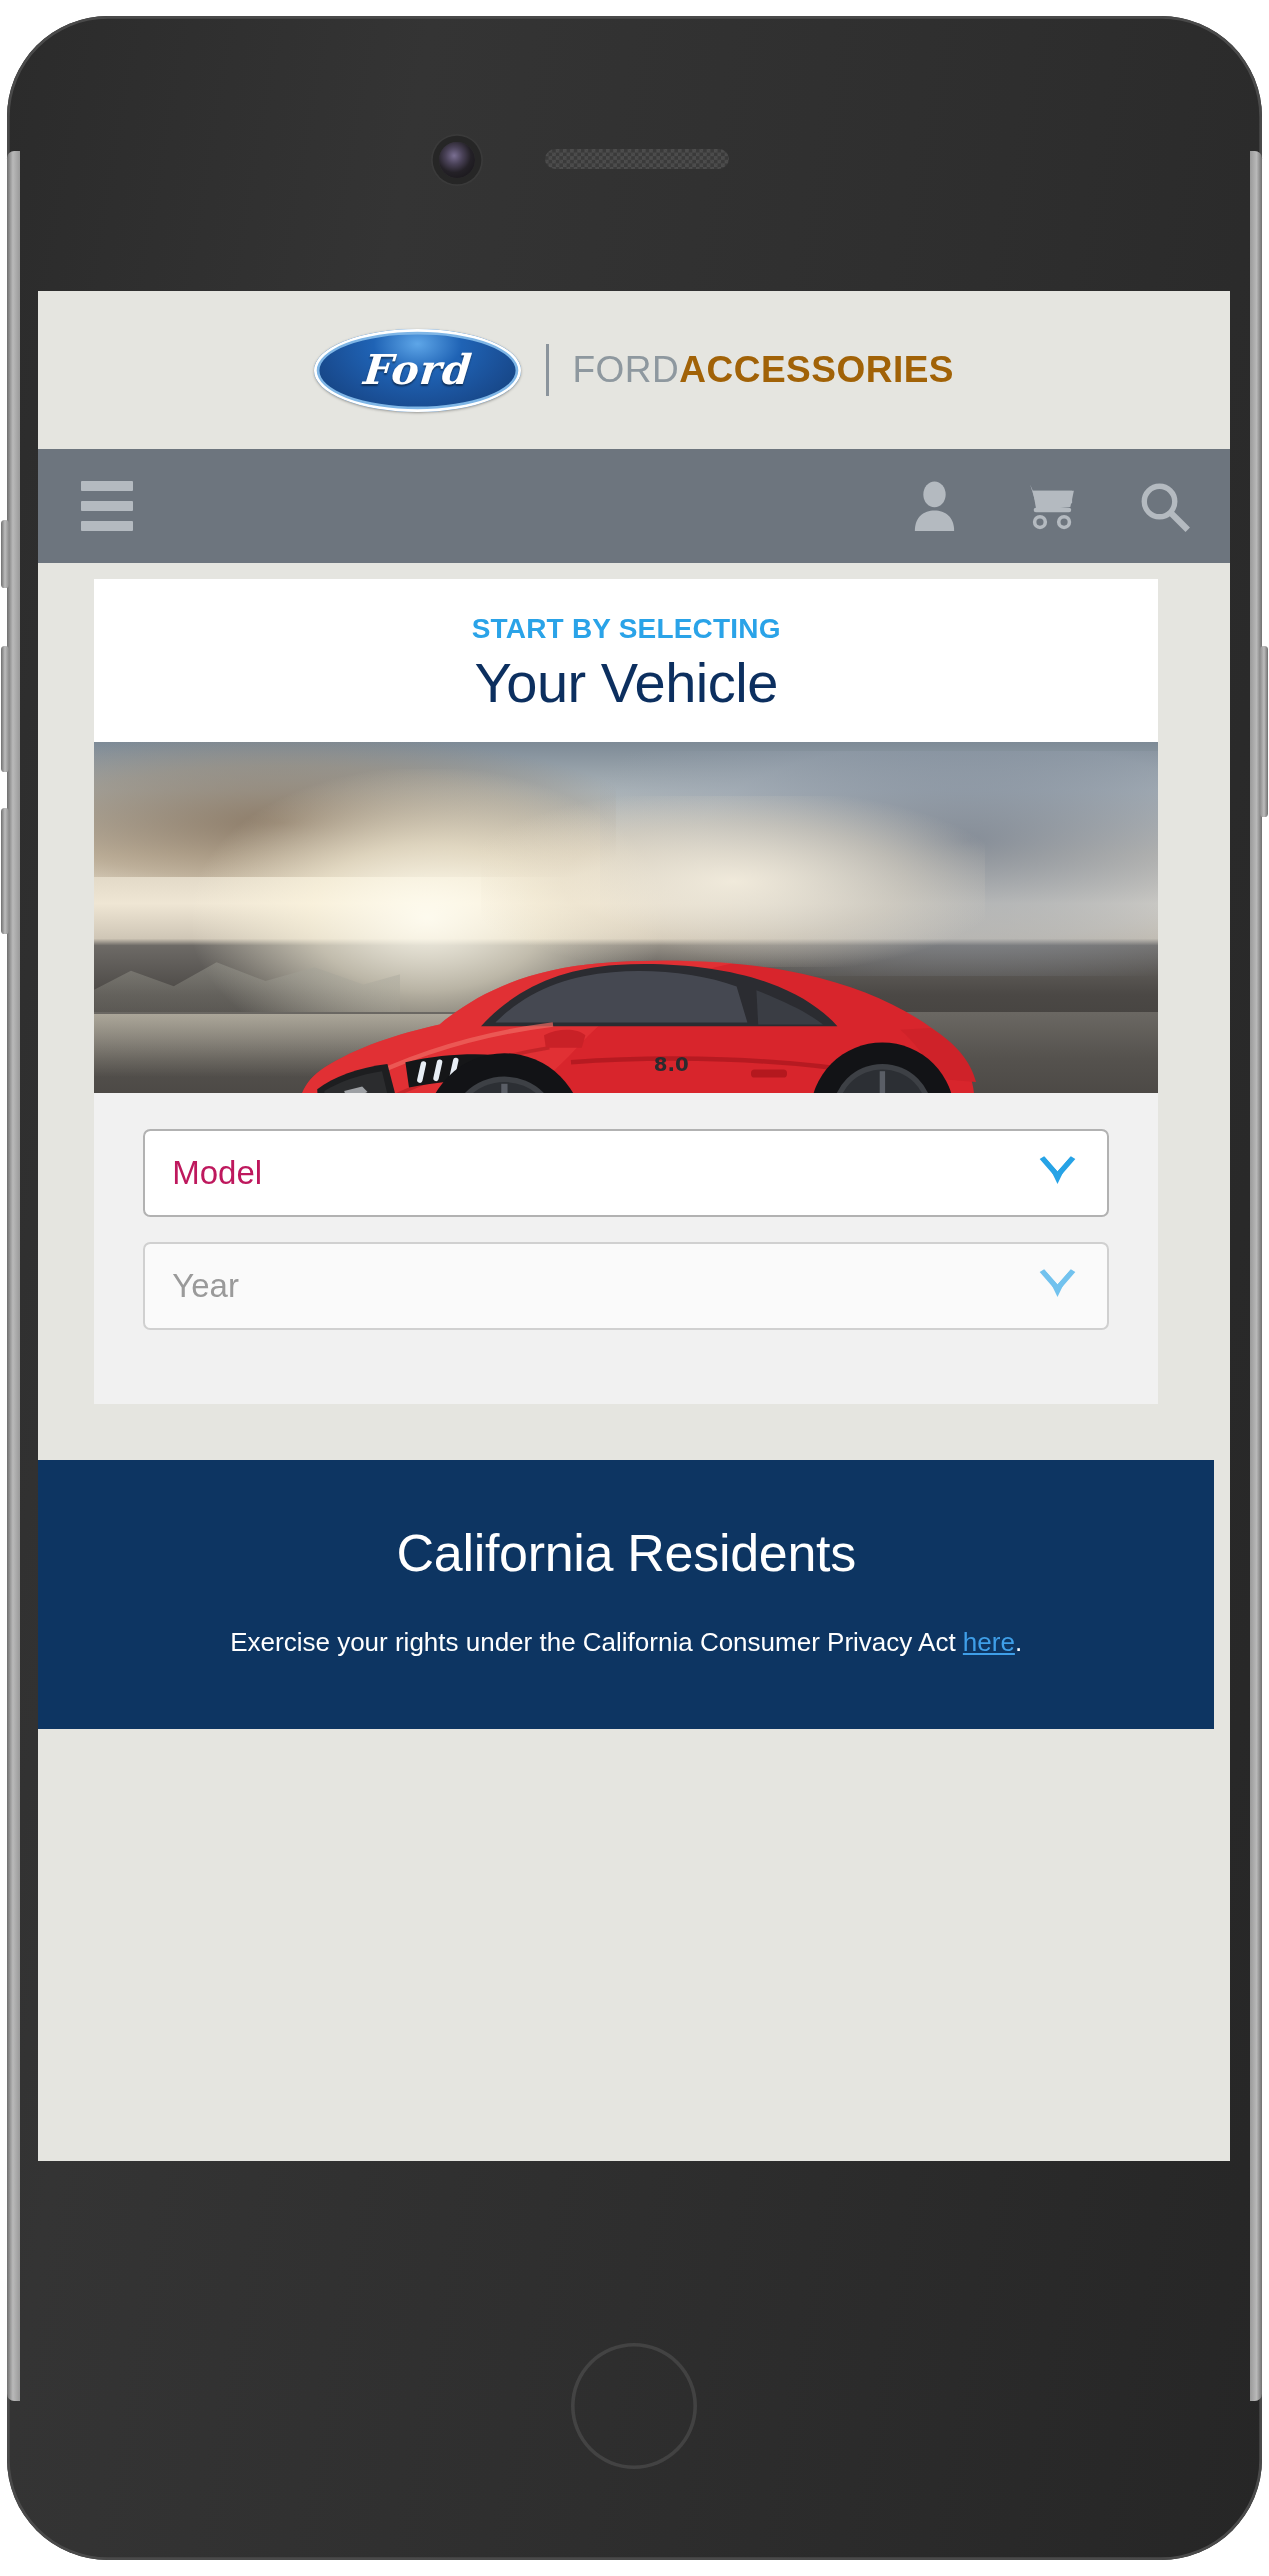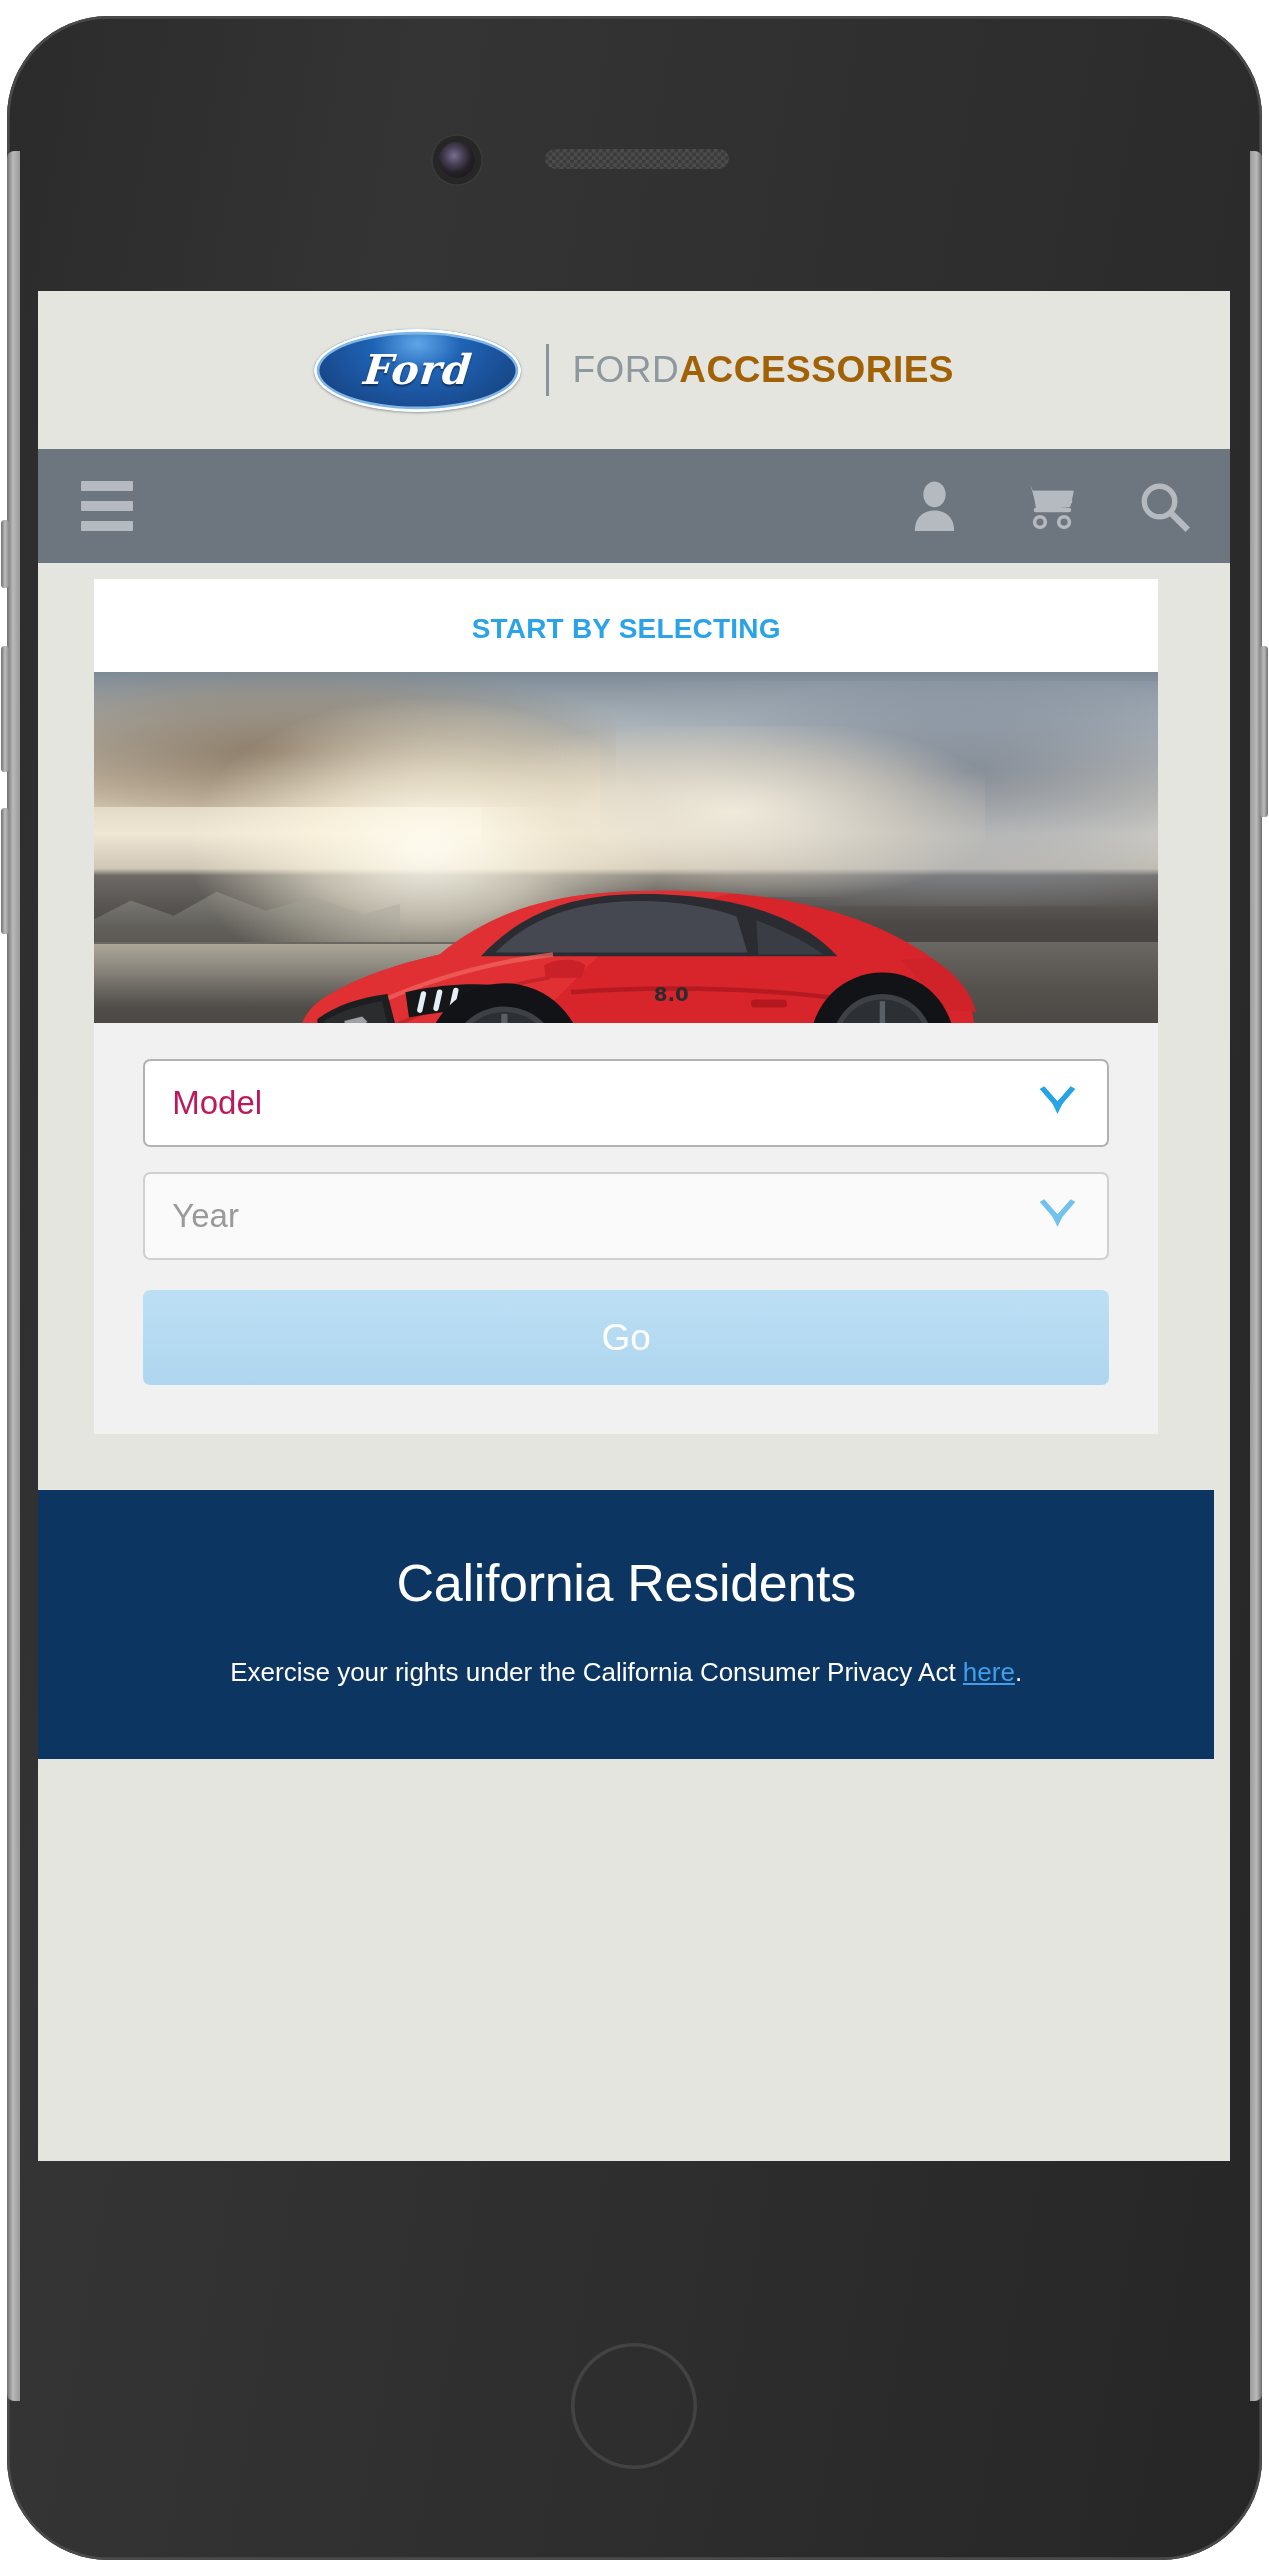--- a/index.html
+++ b/index.html
@@ -278,20 +278,21 @@
         </div>
       </div>
     </div>
 
     <div id="page-body">
 
       <div id="vehicle-card">
 
         <div id="card-heading">
           <div id="eyebrow">START BY SELECTING</div>
+          <div id="headline">Your Vehicle</div>
         </div>
 
         <div id="hero-image">
           <div id="cloud-a"></div>
           <div id="cloud-b"></div>
           <div id="sky-sun"></div>
           <div id="cloud-c"></div>
           <div id="mountains"></div>
           <div id="ground"></div>
           <div id="ground-sheen"></div>
@@ -393,21 +394,20 @@
           <div class="select-row">
             <div class="select-box" id="year-select">Year</div>
             <span class="chevron">
               <svg width="41" height="31" viewBox="0 0 46 34" aria-hidden="true">
                 <path d="M3 3 L23 26 L43 3 L38 0 L23 17 L8 0 Z" fill="#72c2ee"></path>
                 <path d="M8 0 L23 17 L38 0 L23 31 Z" fill="#72c2ee"></path>
               </svg>
             </span>
           </div>
 
-          <button id="go-button">Go</button>
         </div>
       </div>
 
       <div id="california-banner">
         <div id="ca-title">California Residents</div>
         <div id="ca-body"><span>Exercise your rights under the California Consumer Privacy Act </span><a id="ca-link">here</a><span>.</span></div>
       </div>
 
     </div>
   </div>

